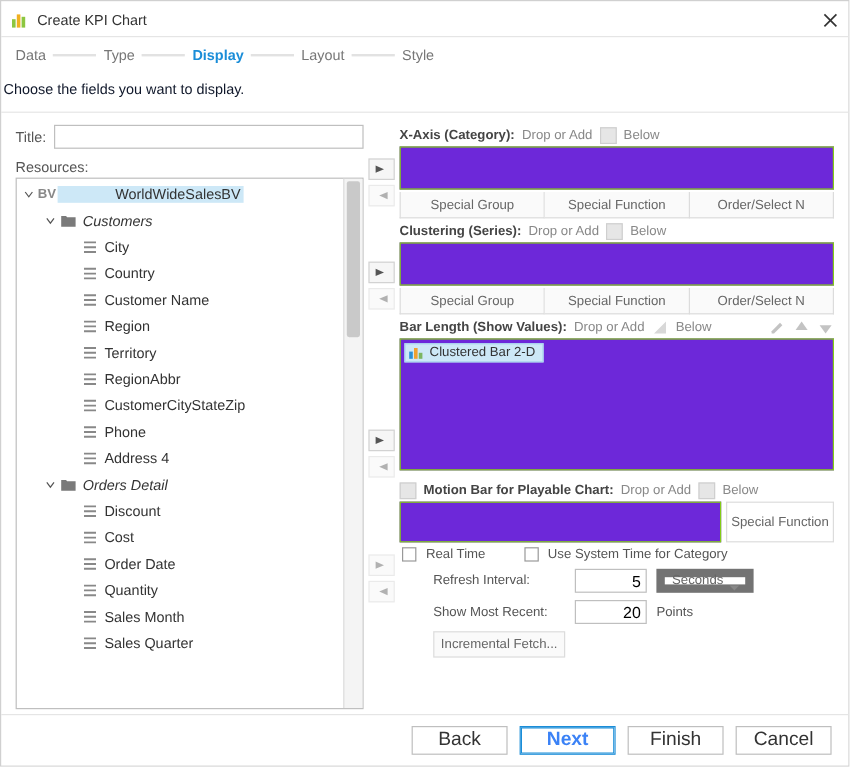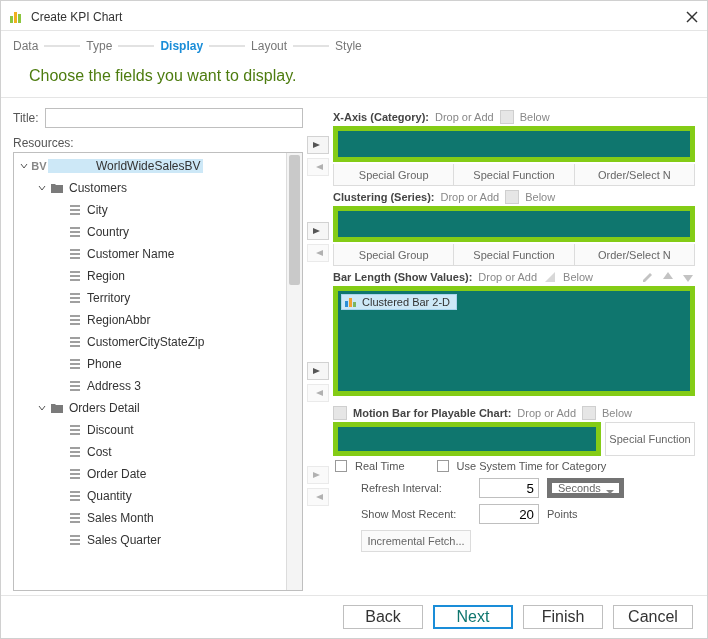--- a/index.html
+++ b/index.html
@@ -9,34 +9,34 @@
   .titlebar { height:30px; display:flex; align-items:flex-end; padding:6px 8px; border-bottom:1px solid #e5e5e5; }
   .titlebar .appicon { width:16px; display:inline-flex; align-items:center; }
   .titlebar .title { margin-left:6px; font-size:12px; color:#333; }
   .titlebar .spacer { flex:1; }
   .close-x { width:14px; height:14px; cursor:pointer; }
   
   .steps { height:30px; display:flex; align-items:center; padding:0 12px; gap:0; }
   .step { font-size:12px; color:#777; }
   .step.active { color:#1a8dd8; font-weight:600; }
   .step-sep { flex:0 0 36px; height:2px; background:#e2e2e2; margin:0 6px; }
-  .instruction { padding:6px 14px 12px 28px; color:#4d7c0f; font-size:16px; border-bottom:1px solid #e5e5e5; }
+  .instruction { padding:6px 14px 12px 2px; color:#0f172a; font-size:12px; border-bottom:1px solid #e5e5e5; }
   
   .content { flex:1; display:flex; padding:10px 12px 4px 12px; gap:0; overflow:hidden; }
   .left { width:290px; display:flex; flex-direction:column; }
   .row-title { display:flex; align-items:center; gap:6px; margin-bottom:4px; }
   .label { color:#555; }
   input.titletext { flex:1; height:20px; border:1px solid #bfbfbf; padding:0 4px; }
   .resources-label { margin:4px 0 2px 0; color:#555; }
   .tree-wrap { flex:1; min-height:0; border:1px solid #bfbfbf; display:flex; }
   .tree { flex:1; overflow:hidden; padding:2px 0; }
   .scrollbar { width:16px; background:#f4f4f4; border-left:1px solid #dcdcdc; position:relative; }
   .scroll-thumb { position:absolute; top:2px; left:2px; right:2px; height:130px; background:#c9c9c9; border-radius:2px; }
   .node { display:flex; align-items:center; height:22px; white-space:nowrap; cursor:default; }
-  .ind1 { padding-left:4px; } .ind2 { padding-left:22px; } .ind3 { padding-left:40px; }
+  .ind1 { padding-left:4px; } .ind2 { padding-left:22px;font-style:italic; } .ind3 { padding-left:40px; }
   .tw { width:12px; display:inline-flex; justify-content:center; color:#555; }
   .ic { width:18px; display:inline-flex; justify-content:center; color:#777; }
   .ic svg { width:14px; height:14px; }
   .node .txt { padding:0 3px; }
   .sel .txt { background:#cde8f7;padding-left:48px; }
   .lines-icon svg line { stroke:#888; stroke-width:1.6; }
   .folder-icon svg { fill:#7a7a7a; }
   
   .arrows-col { width:30px; display:flex; flex-direction:column; align-items:center; }
   .arrow-btn { width:22px; height:18px; margin:2px 0; border:1px solid #d2d2d2; background:#f6f6f6; display:flex; align-items:center; justify-content:center; cursor:pointer; }
@@ -44,42 +44,42 @@
   .arrow-btn svg { width:12px; height:10px; }
   
   .right { flex:1; display:flex; flex-direction:column; gap:2px; min-width:0; }
   .sect-head { display:flex; align-items:center; gap:6px; font-size:11px; color:#555; margin-top:2px; }
   .sect-title { font-weight:600; color:#444; }
   .sect-hint { color:#888; }
   .tile { width:14px; height:14px; background:#e6e6e6; border:1px solid #cfcfcf; }
   .tile.tri { background:none; border:none; }
   .sect-icons { margin-left:auto; display:flex; gap:6px; }
   .sect-icons .ico { width:14px; height:14px; opacity:.5; }
-  .dropzone { border:5px solid #84cc16; min-height:36px; background:#0f766e; }
+  .dropzone { border:1px solid #84cc16; min-height:36px; background:#6d28d9; }
   .dropzone.tall { min-height:110px; }
   .dropzone .chip { display:inline-flex; align-items:center; gap:4px; margin:3px; padding:1px 6px 1px 2px; background:#cde8f7; border:1px solid #a9d4ee; font-size:11px; }
   .btn-row { display:flex;text-align:center; }
   .flatbtn { flex:1; height:22px; border:1px solid #dcdcdc; border-top:none; background:#fafafa; display:flex; align-items:center; justify-content:center; font-size:11px; color:#666; cursor:pointer; }
   .flatbtn + .flatbtn { border-left:none; }
   .motion-head { display:flex; align-items:center; gap:6px; font-size:11px; color:#555; margin-top:8px; }
   .motion-row { display:flex; gap:4px; }
   .motion-row .dropzone { flex:1; min-height:34px; }
   .motion-row .sidebtn { width:90px; border:1px solid #dcdcdc; display:flex; align-items:center; justify-content:center; font-size:11px; color:#666; cursor:pointer; }
   .opts { padding:2px 0 0 2px; font-size:11px; color:#555; display:flex; flex-direction:column; gap:6px; }
   .opts .line { display:flex; align-items:center; gap:8px; }
   .chk { width:12px; height:12px; border:1px solid #999; background:#fff; display:inline-block; }
   .num { width:60px; height:20px; border:1px solid #bfbfbf; text-align:right; padding:0 4px; }
-  .ddl { height:20px; border:5px solid #737373; padding:0 18px 0 6px; display:inline-flex; align-items:center; position:relative; background:#fff; color:#666; cursor:pointer;}
+  .ddl { height:20px; border:7px solid #737373; padding:0 18px 0 6px; display:inline-flex; align-items:center; position:relative; background:#fff; color:#666; cursor:pointer;}
   .ddl:after { content:""; position:absolute; right:5px; top:7px; border:4px solid transparent; border-top-color:#888; }
   .incrbtn { width:110px; height:22px; border:1px solid #dcdcdc; background:#fafafa; display:flex; align-items:center; justify-content:center; font-size:11px; color:#666; cursor:pointer; margin-left:26px;}
   
   .footer-sep { height:1px; background:#e5e5e5; margin:0 0 0 0;}
   .footer { height:42px; display:flex; align-items:center; justify-content:flex-end; gap:10px; padding:0 14px; }
   .btn { width:80px; height:24px; border:1px solid #bfbfbf; background:#fff; display:flex; align-items:center; justify-content:center; font-size:16px; cursor:pointer; }
-  .btn.primary { border-color:#1a8dd8; box-shadow:inset 0 0 0 1px #1a8dd8; color:#0f766e; }
+  .btn.primary { border-color:#1a8dd8; box-shadow:inset 0 0 0 1px #1a8dd8; color:#3b82f6;font-weight:bold; }
 </style>
 </head>
 <body>
 
 <div class="window">
 
   <div class="titlebar">
     <span class="appicon">
       <svg width="14" height="14">
           <rect x="1" y="6" width="3" height="7" fill="#8cc63f"></rect>
@@ -235,21 +235,21 @@
             </div>
           <div class="node ind3">
               <span class="tw"></span>
               <span class="ic lines-icon">
                 <svg viewBox="0 0 14 14">
                   <line x1="2" y1="3" x2="12" y2="3"></line>
                   <line x1="2" y1="7" x2="12" y2="7"></line>
                   <line x1="2" y1="11" x2="12" y2="11"></line>
                 </svg>
               </span>
-              <span class="txt">Address 3</span>
+              <span class="txt">Address 4</span>
             </div>
 
           <div class="node ind2">
             <span class="tw">
                 <svg width="8" height="8">
                   <polyline points="1,2 4,6 7,2" fill="none" stroke="#555"></polyline>
                 </svg>
               </span>
             <span class="ic folder-icon">
                 <svg viewBox="0 0 14 14">

